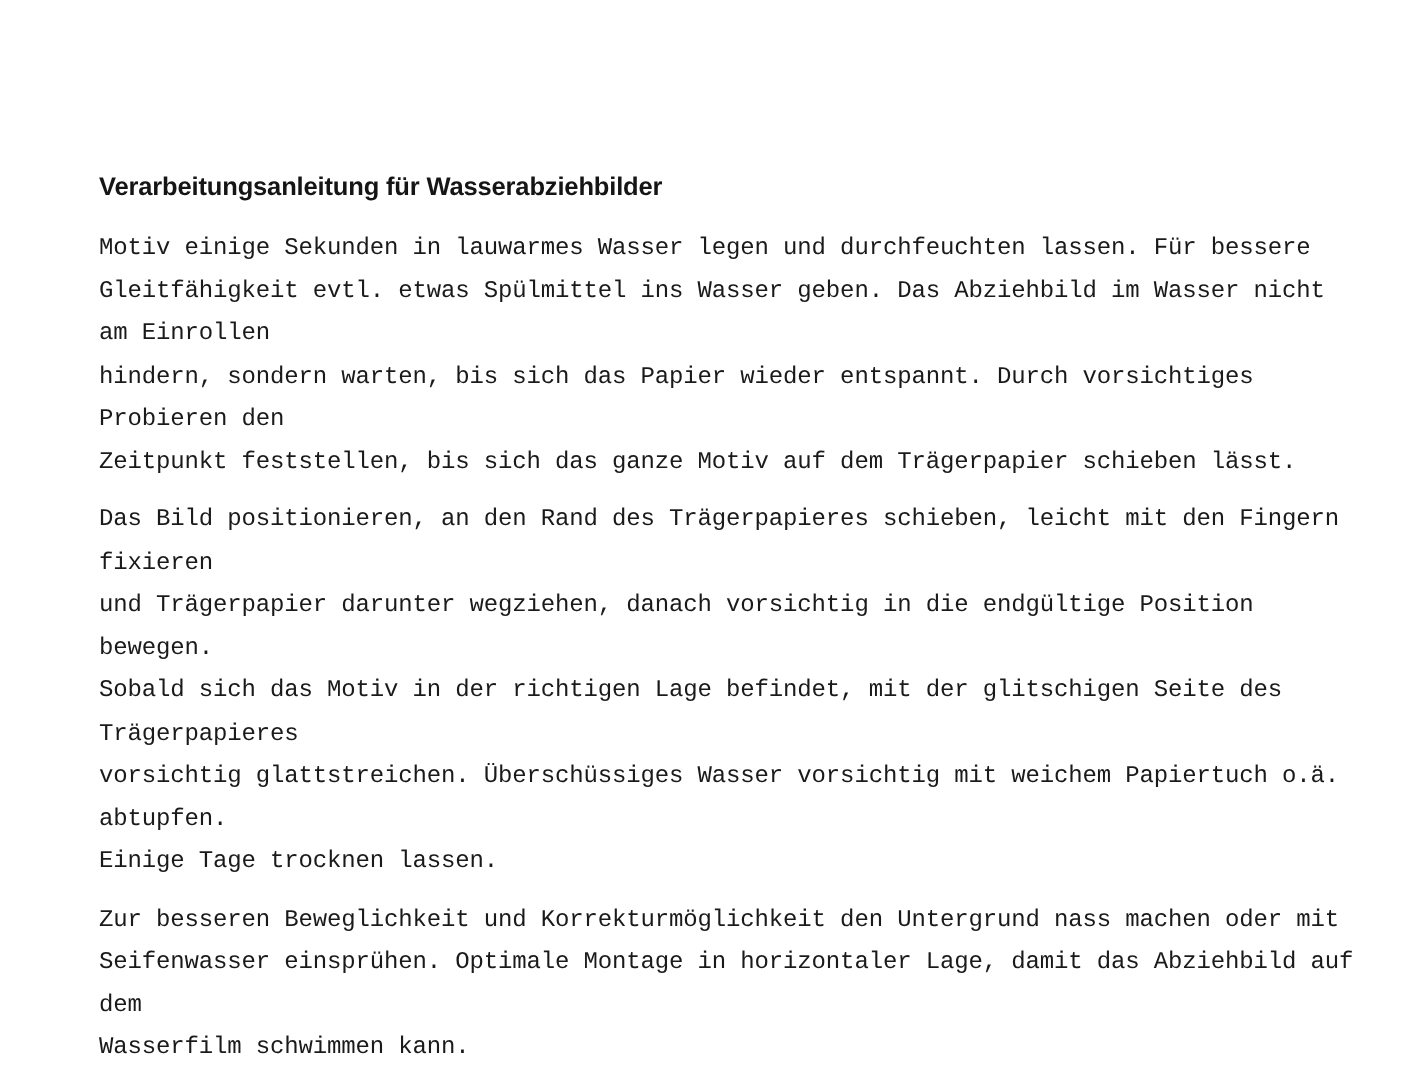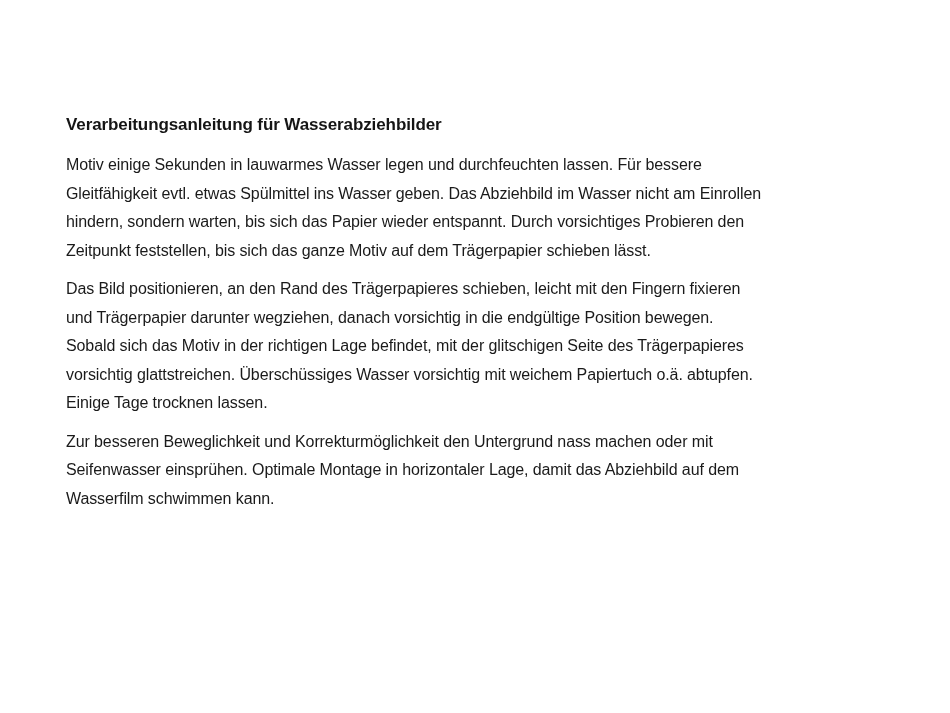--- a/index.html
+++ b/index.html
@@ -25,20 +25,21 @@
     margin: 0 0 16px 0;
   }
   .doc-paragraph {
     font-size: 16px;
     line-height: 28.5px;
     color: #1a1a1a;
     letter-spacing: -0.1px;
     white-space: pre-line;   
     margin: 0 0 10px 0;
     max-width: 846px;
+    font-family: Liberation Mono, monospace;
   }
 </style>
 </head>
 <body>
 
 <div class="page">
   <h1 class="doc-title">Verarbeitungsanleitung für Wasserabziehbilder</h1>
 
   <p class="doc-paragraph">Motiv einige Sekunden in lauwarmes Wasser legen und durchfeuchten lassen. Für bessere
 Gleitfähigkeit evtl. etwas Spülmittel ins Wasser geben. Das Abziehbild im Wasser nicht am Einrollen

